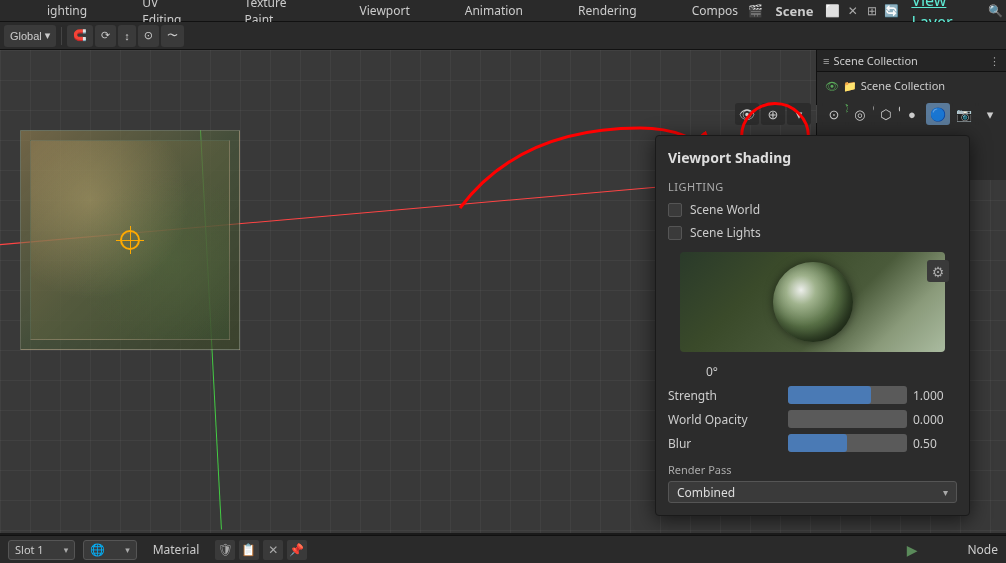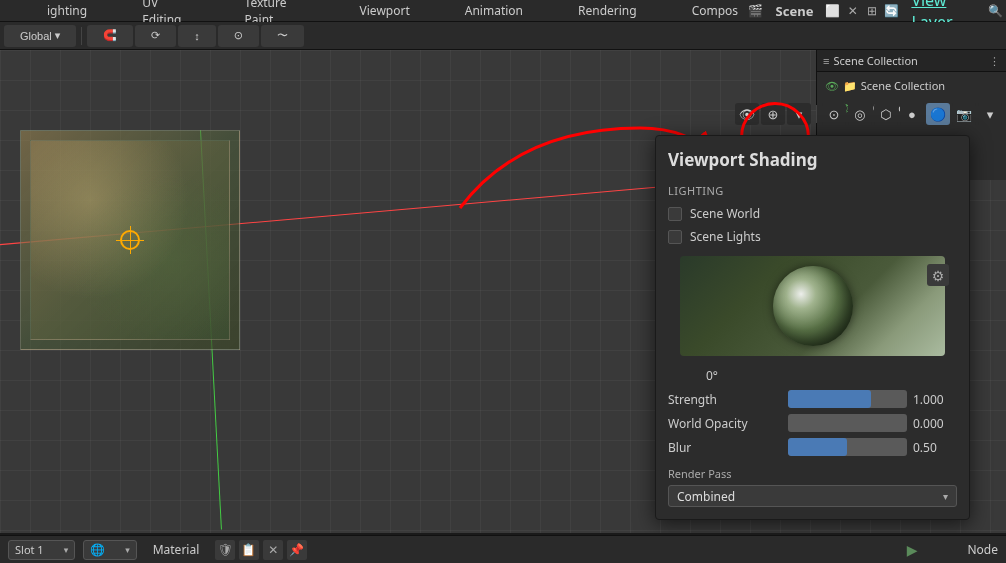--- a/index.html
+++ b/index.html
@@ -65,21 +65,21 @@
       display: flex;
       align-items: center;
       padding: 0 4px;
       border-bottom: 1px solid #111;
       gap: 2px;
       position: relative;
       z-index: 10;
     }
     .toolbar-btn {
       height: 22px;
-      padding: 0 16px;
+      padding: 0 6px;
       background: #3a3a3a;
       border: none;
       border-radius: 3px;
       color: #ccc;
       font-size: 11px;
       display: flex;
       align-items: center;
       gap: 3px;
       cursor: pointer;
     }
@@ -207,21 +207,21 @@
       left: 655px;
       width: 315px;
       background: #2c2c2c;
       border: 1px solid #1a1a1a;
       border-radius: 4px;
       z-index: 30;
       padding: 8px 0;
       box-shadow: 0 4px 20px rgba(0,0,0,0.6);
     }
     .popup-title {
-      font-size: 17px;
+      font-size: 14px;
       font-weight: bold;
       color: #ddd;
       padding: 4px 12px 8px;
     }
     .section-label {
       color: #aaa;
       font-size: 11px;
       padding: 4px 12px;
       text-transform: uppercase;
       letter-spacing: 0.5px;

